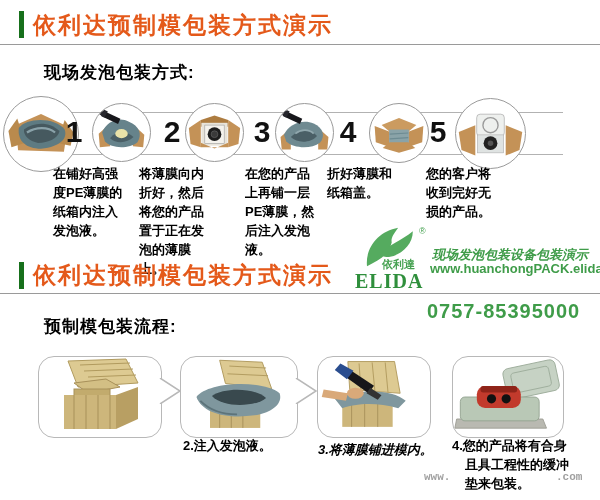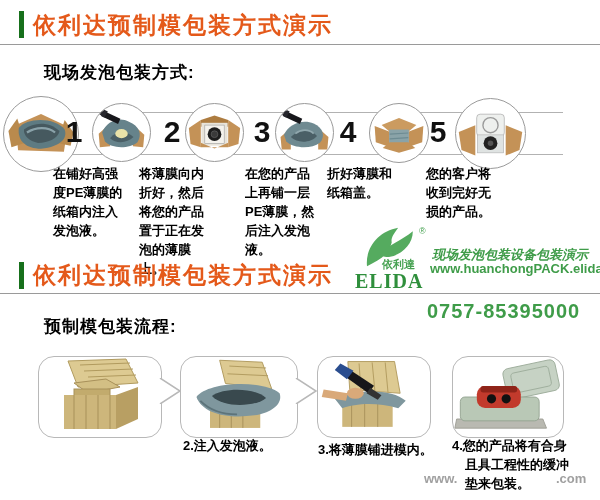--- a/index.html
+++ b/index.html
@@ -18,22 +18,22 @@
   .bubble{border:1px solid #b8b8b8;border-radius:16px;background:#fff;overflow:hidden;box-sizing:border-box;}
   .bubble svg{width:100%;height:100%;display:block;}
   .s2cap{font-size:13px;line-height:19px;font-weight:bold;color:#000;}
   .hang{padding-left:13px;text-indent:-13px;}
   .logo-cn{color:#45a150;font-size:11px;font-weight:bold;}
   .logo-en{color:#2f8f3c;font-family:"Liberation Serif","DejaVu Serif",serif;font-weight:bold;font-size:20px;letter-spacing:1px;}
   .reg{color:#45a150;font-size:9px;}
   .tagline{color:#3f9c49;font-size:13px;font-weight:bold;font-style:italic;white-space:nowrap;}
   .website{color:#3f9c49;font-size:13px;font-weight:bold;white-space:nowrap;}
   .phone{color:#3f9c49;font-size:20px;font-weight:bold;letter-spacing:1px;white-space:nowrap;margin-top:27px;}
-  .watermark{color:#a0a0a0;font-size:13px;font-weight:bold;
-             font-family:Liberation Sans, sans-serif;}
+  .watermark{color:#a0a0a0;font-size:11px;font-weight:bold;
+             font-family:Liberation Mono, monospace;}
 </style>
 </head>
 <body>
 
 <div id="page">
 
   <div class="abs sec-bar" style="left:19px;top:11px;"></div>
   <div class="abs sec-title" style="left:33px;top:10px;">依利达预制模包装方式演示</div>
   <div class="abs divider" style="top:44px;"></div>
   <div class="abs subtitle" style="left:44px;top:61px;">现场发泡包装方式:</div>
@@ -203,16 +203,16 @@
       <rect x="30" y="28" width="40" height="7" rx="3" fill="#8f2419"></rect>
       <circle cx="42" cy="42" r="5" fill="#111"></circle>
       <circle cx="58" cy="42" r="5" fill="#111"></circle>
     </svg>
   </div>
 
   <div class="abs watermark" style="left:424px;top:471px;">www.</div>
   <div class="abs watermark" style="left:556px;top:471px;">.com</div>
 
   <div class="abs s2cap" style="left:183px;top:436px;width:120px;">2.注入发泡液。</div>
-  <div class="abs s2cap" style="left:318px;top:440px;width:130px;">3.将薄膜铺进模内。</div>
+  <div class="abs s2cap" style="left:318px;top:440px;width:130px;font-style:italic;">3.将薄膜铺进模内。</div>
   <div class="abs s2cap hang" style="left:452px;top:436px;width:114px;">4.您的产品将有合身且具工程性的缓冲垫来包装。</div>
 
 </div>
 
 </body></html>

